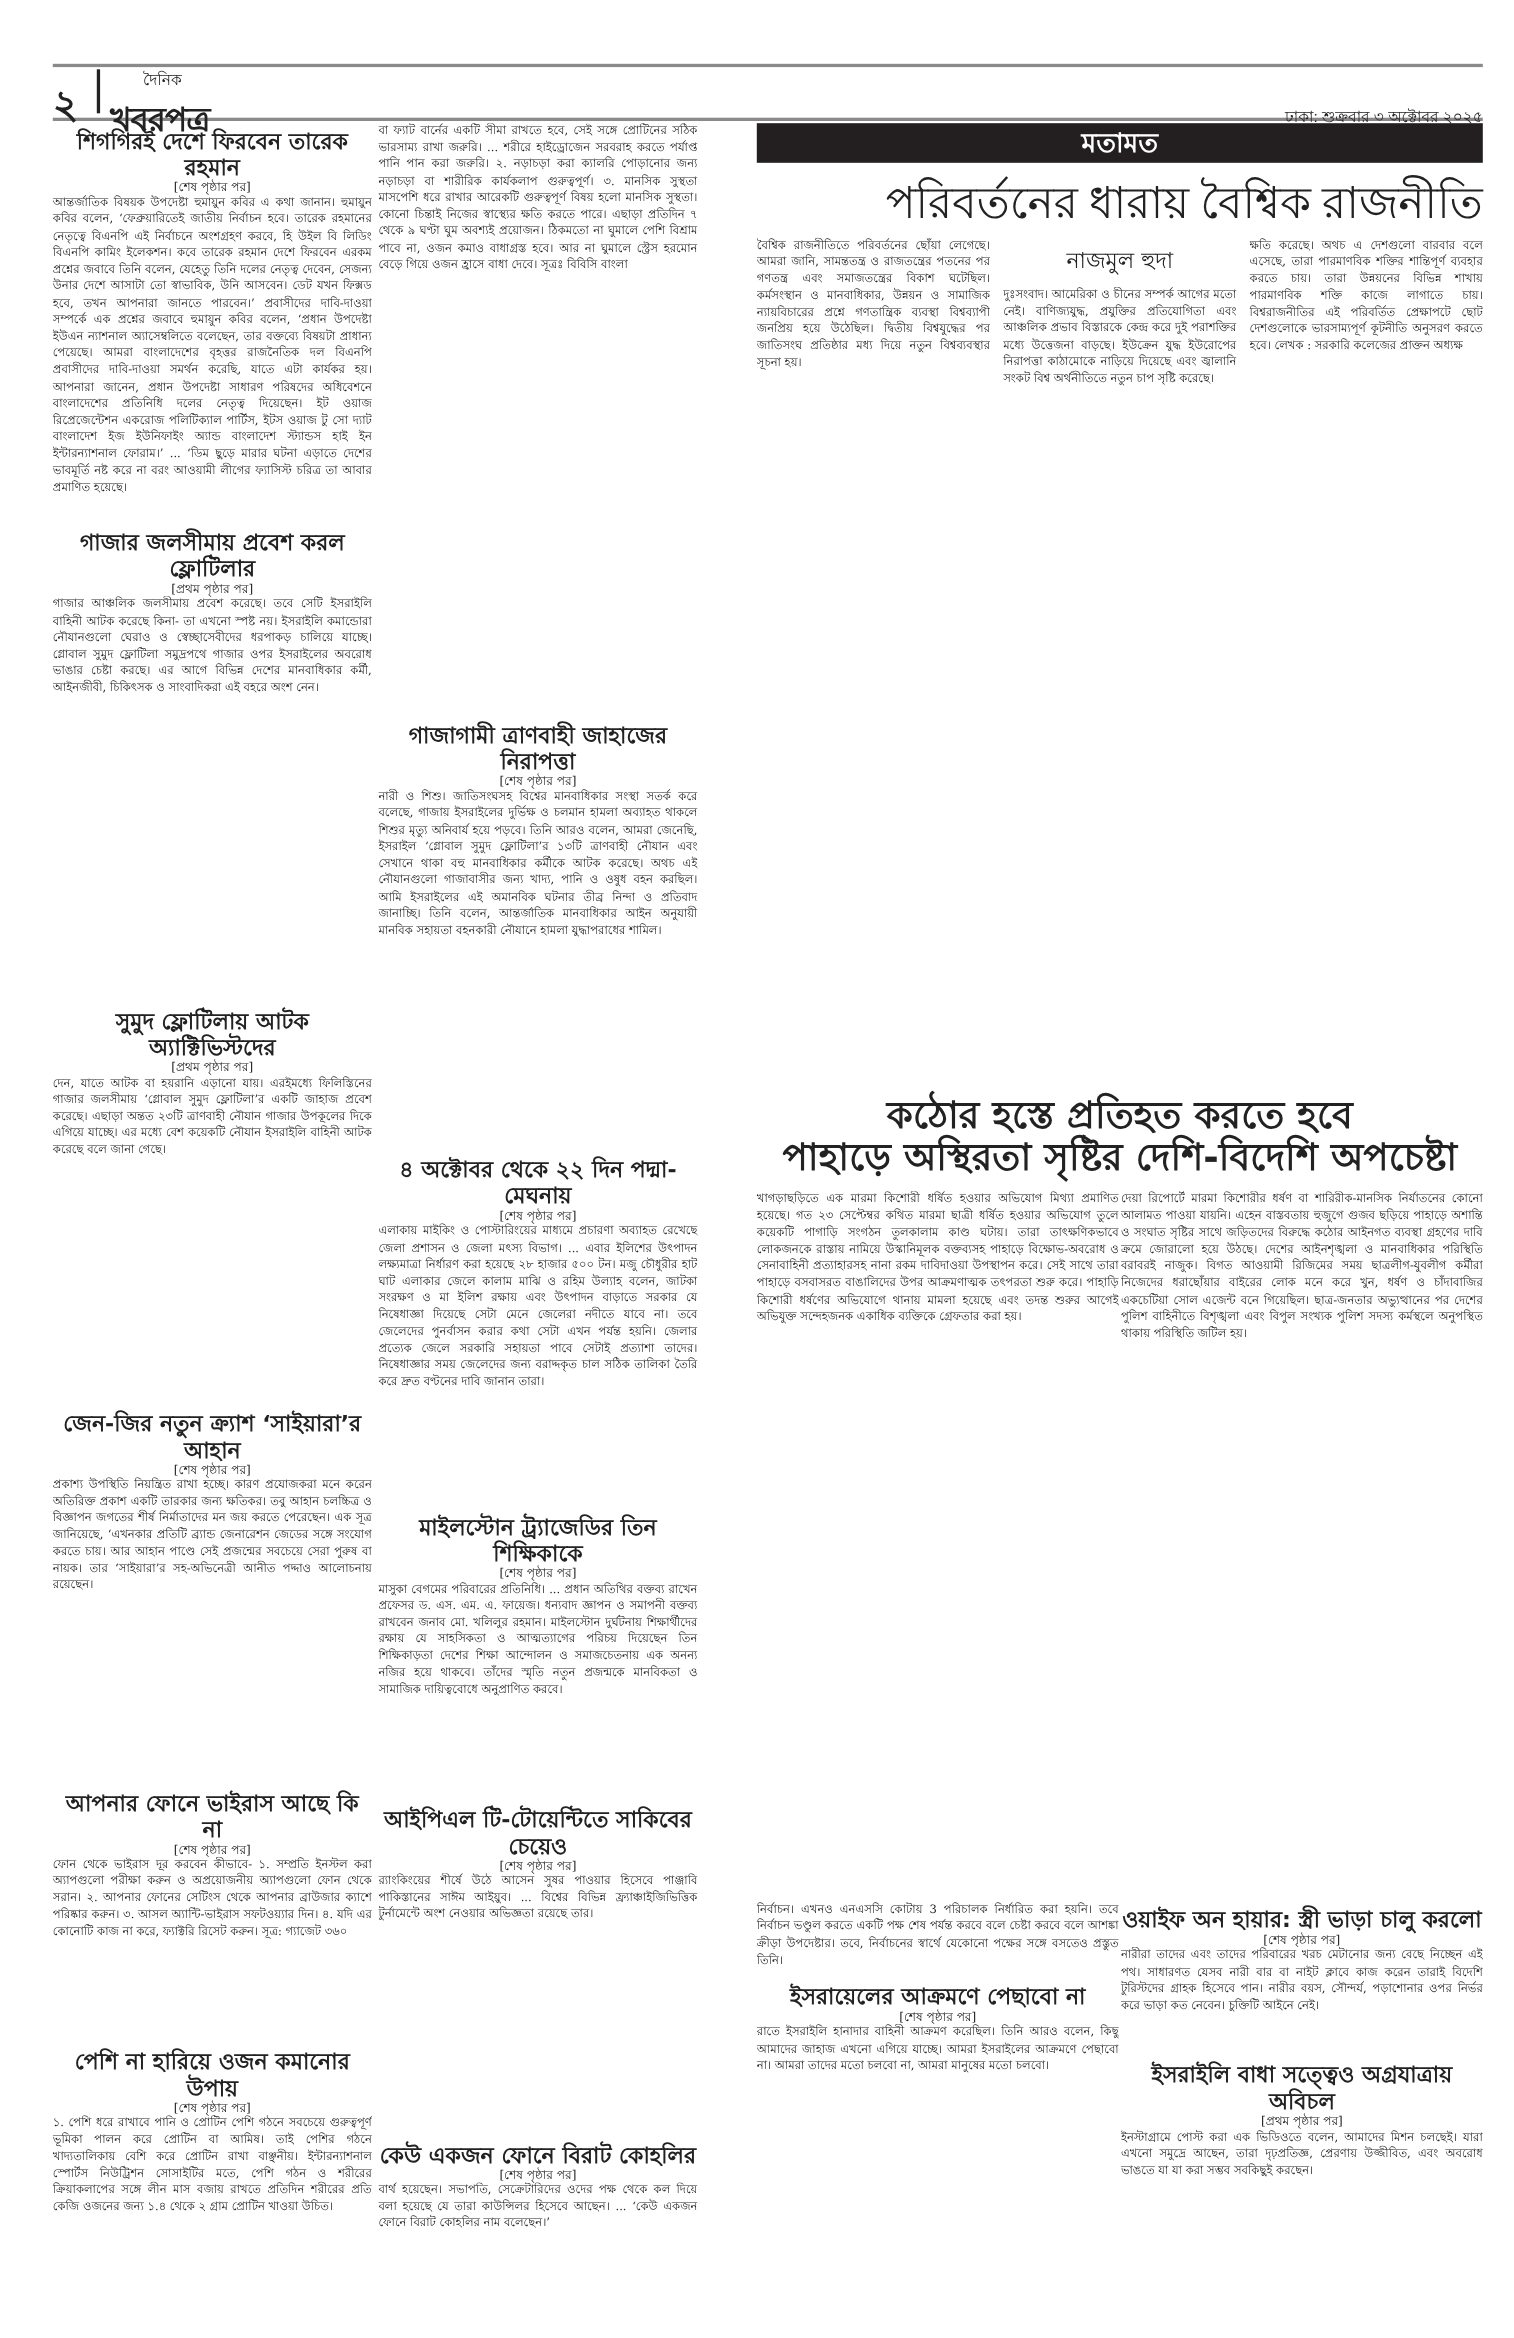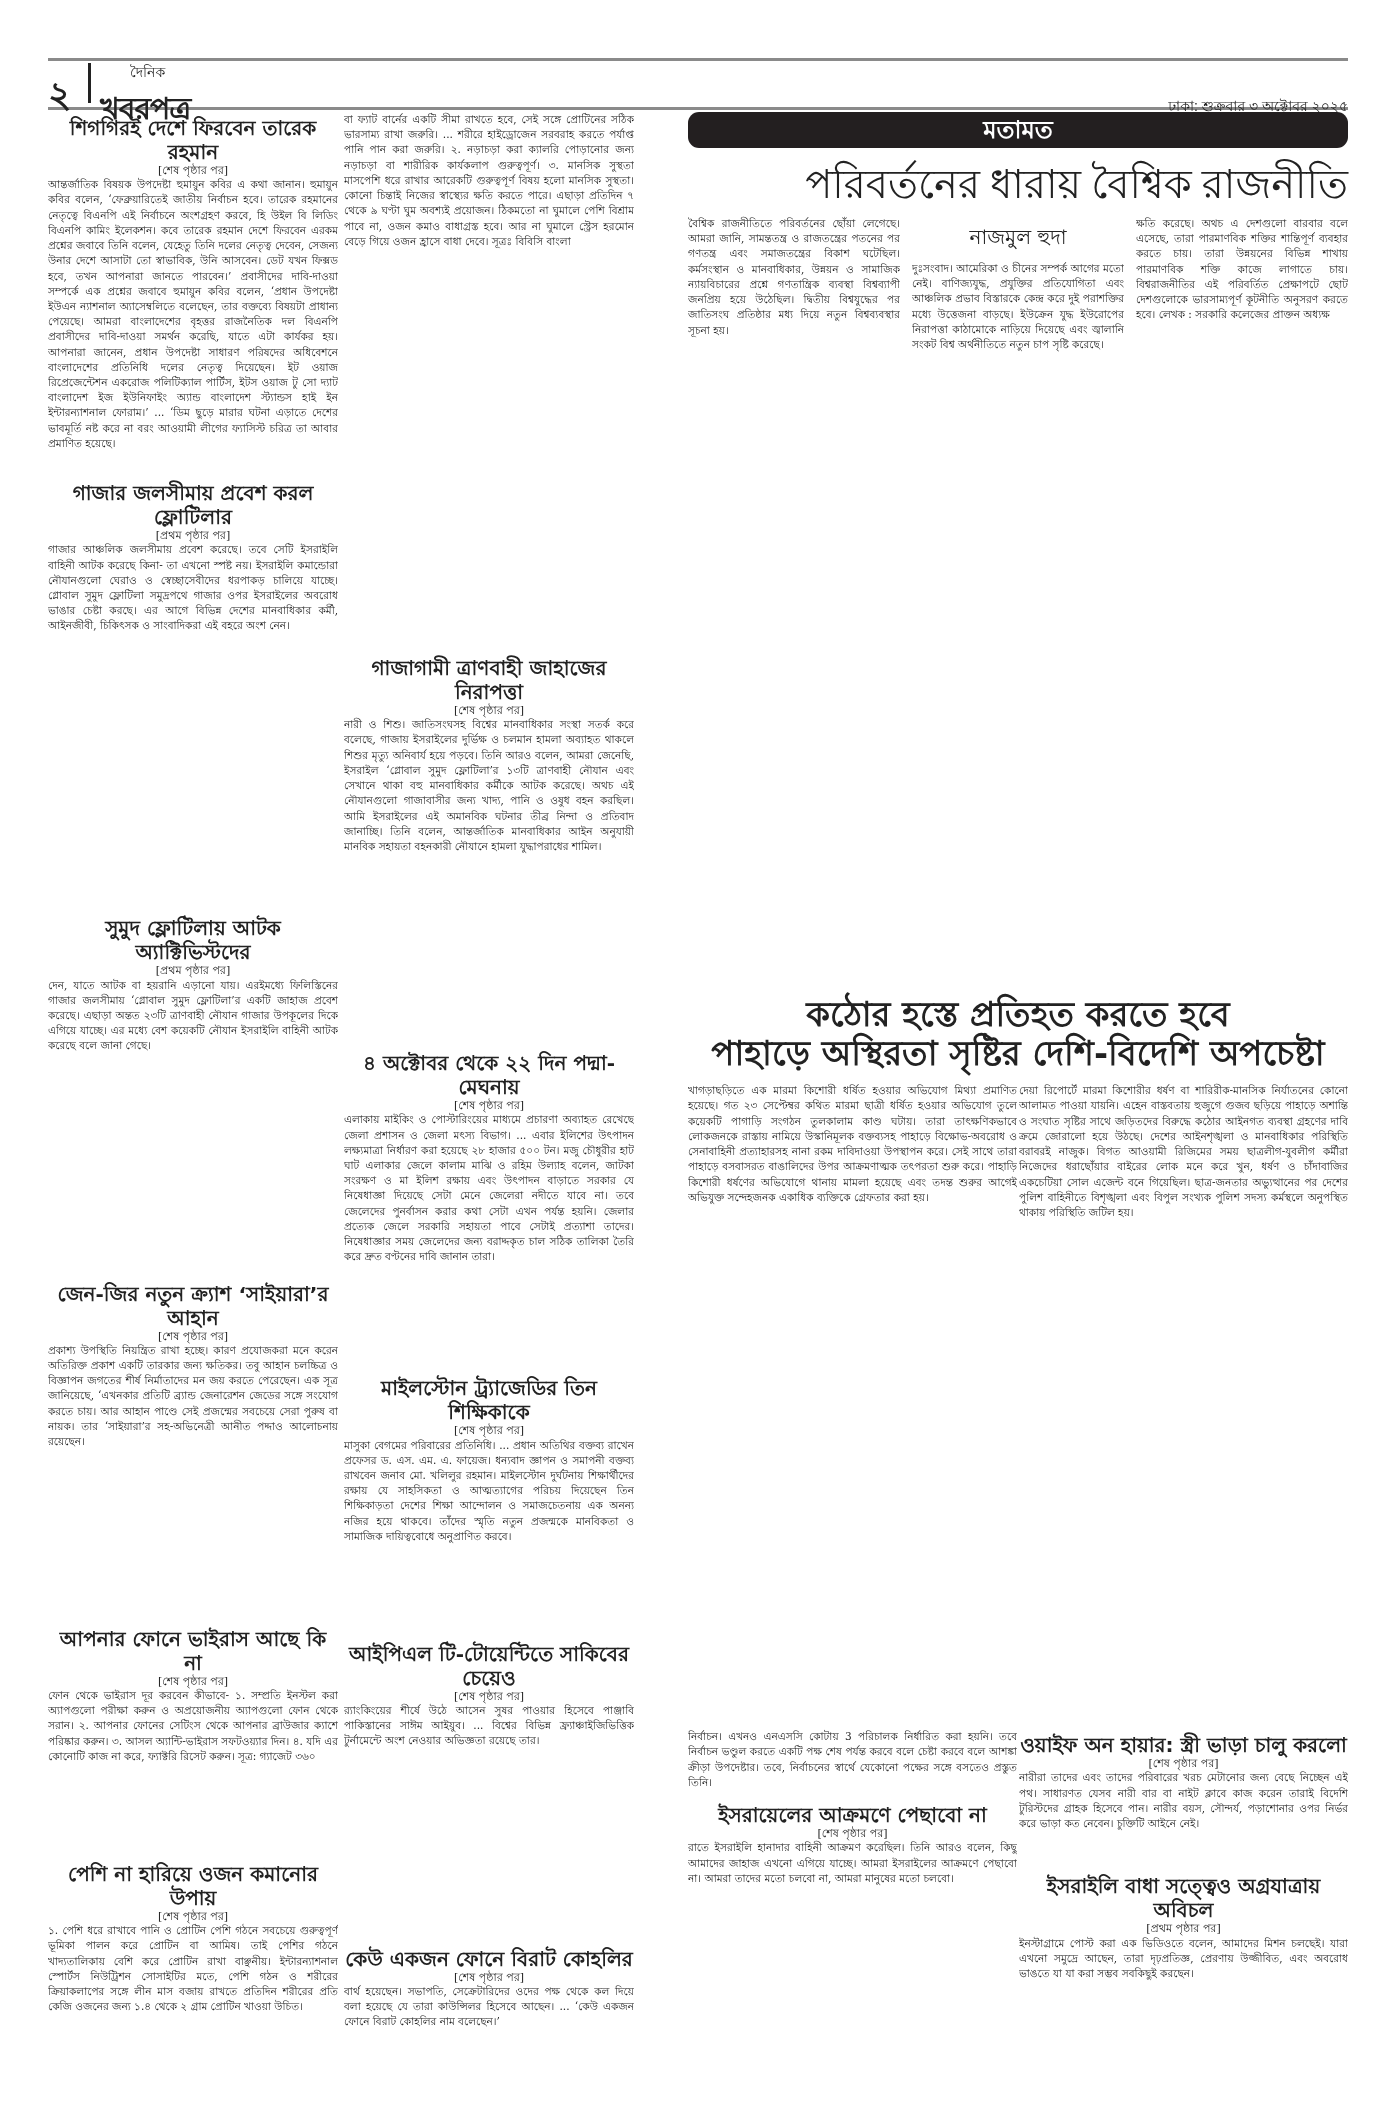--- a/index.html
+++ b/index.html
@@ -15,21 +15,21 @@
   .dateline { position: absolute; right: 0; top: 34px; font-size: 14px; font-family: "Liberation Sans", sans-serif; }
   .rule2 { height: 3px; background: #8a8a8a; margin-left: 48px; width: 1300px; }
   .page { position: absolute; top: 112px; left: 48px; width: 1300px; height: 2010px; }
   .col { position: absolute; top: 0; }
   .c1 { left: 0; width: 290px; }
   .c2 { left: 296px; width: 290px; }
   .right { left: 640px; width: 660px; }
   .hl { font-family: "DejaVu Sans", sans-serif; font-weight: bold; font-size: 20px; text-align: center; line-height: 1.2; margin-top: 4px; }
   .sub { font-size: 11px; text-align: center; line-height: 1.2; }
   .body { font-size: 10.5px; line-height: 1.45; text-align: justify; }
-  .band { background: #231f20; color: #fff; height: 36px; text-align: center; font-size: 24px; font-weight: bold; font-family: "DejaVu Sans", sans-serif; line-height: 36px; border-radius: 11px; }
+  .band { background: #231f20; color: #fff; height: 36px; text-align: center; font-size: 24px; font-weight: bold; font-family: "DejaVu Sans", sans-serif; line-height: 36px; }
   .bighl { font-family: Liberation Serif, serif; font-size: 40px; text-align: right; line-height: 1.15; margin: 14px 0 8px; }
   .byline { font-size: 20px; text-align: center; font-family: "DejaVu Sans", sans-serif; margin: 6px 0; }
   .three { display: flex; gap: 12px; }
   .three > div { flex: 1; }
   .two { display: flex; gap: 2px; }
   .two > div { flex: 1; }
   .ed-hl { font-family: "DejaVu Sans", sans-serif; font-size: 34px; text-align: center; line-height: 1.15; margin: 14px 0 10px; font-weight: bold; }
 </style>
 </head>
 <body>

